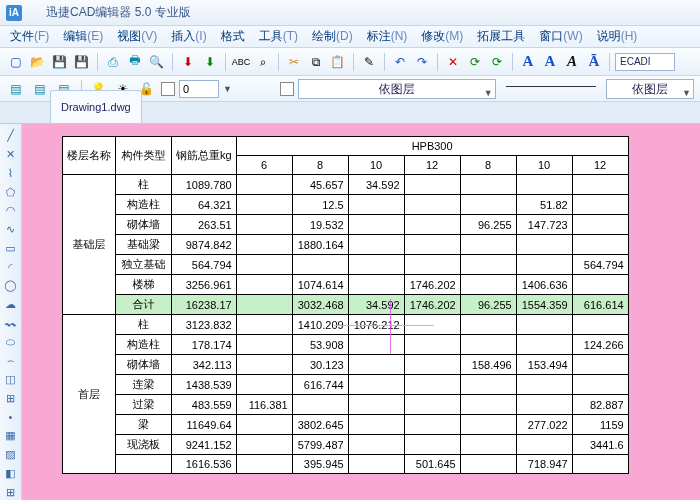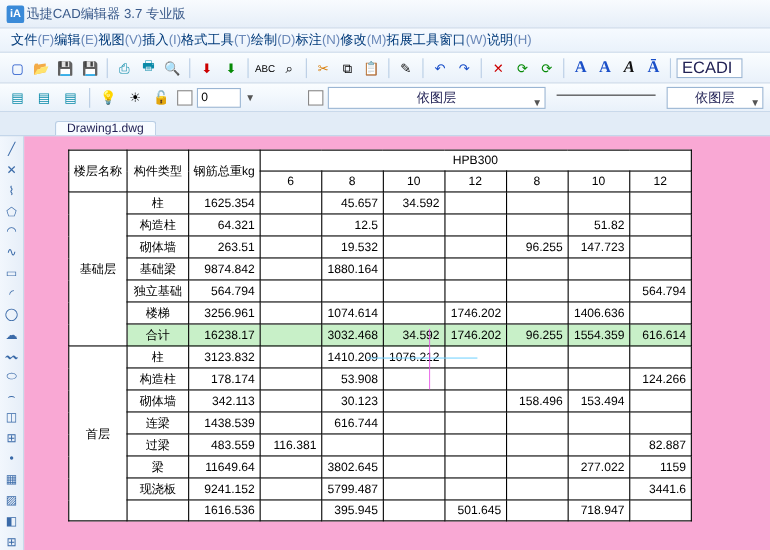--- a/index.html
+++ b/index.html
@@ -1,57 +1,57 @@
 <!DOCTYPE html>
 <html><head>
 <meta charset="utf-8">
 <style>
 *{box-sizing:border-box;margin:0;padding:0;font-family:"Microsoft YaHei","SimSun",Arial,sans-serif}
 body{width:700px;height:500px;overflow:hidden;background:#f0f0f0;font-size:12px}
 .titlebar{height:26px;background:linear-gradient(#f8fbfe,#e6eef8);display:flex;align-items:center;padding:0 6px;color:#3a5a8a;font-size:12px;border-bottom:1px solid #c5d6ea}
-.appicon{width:16px;height:16px;background:#3a8ad8;color:#fff;font-size:10px;display:flex;align-items:center;justify-content:center;border-radius:2px;margin-right:2px;font-weight:bold}
-.menubar{height:22px;background:linear-gradient(#f6faff,#eaf2fb);display:flex;align-items:center;padding:0 10px;color:#003a7a;border-bottom:1px solid #c5d6ea;}
+.appicon{width:16px;height:16px;background:#3a8ad8;color:#fff;font-size:10px;display:flex;align-items:center;justify-content:center;border-radius:2px;margin-right:24px;font-weight:bold}
+.menubar{height:22px;background:linear-gradient(#f6faff,#eaf2fb);display:flex;align-items:center;padding:0 10px;color:#003a7a;border-bottom:1px solid #c5d6ea;gap:14px}
 .menubar span{cursor:default}
 .mk{color:#6a88b8}
 .toolbar{height:28px;background:linear-gradient(#fafdff,#e9f1fa);display:flex;align-items:center;padding:0 6px;border-bottom:1px solid #c5d6ea;gap:2px}
 .tbtn{width:20px;height:20px;display:flex;align-items:center;justify-content:center;border-radius:2px;font-size:12px}
 .sep{width:1px;height:18px;background:#b8cde4;margin:0 3px}
 .toolbar2{height:26px;background:linear-gradient(#fafdff,#e9f1fa);display:flex;align-items:center;padding:0 6px;border-bottom:1px solid #c5d6ea;gap:4px}
 .layercombo{display:flex;align-items:center;gap:4px;flex:1}
 .colorswatch{width:14px;height:14px;background:#fff;border:1px solid #888}
 .layersel{flex:1;height:20px;border:1px solid #9ab5d3;background:#fff;display:flex;align-items:flex-end;justify-content:center;font-size:12px;color:#225;position:relative}
 .layersel .dd{position:absolute;right:2px;font-size:9px;color:#555}
 .linesample{width:90px;height:6px;border-top:1px solid #333;margin:0 6px}
 .tabbar{height:22px;background:#e2ecf7;display:flex;align-items:flex-end;padding:0 50px;border-bottom:1px solid #b8cde4}
-.tab{padding:0 10px;font-size:11px;background:#f7fbff;border:1px solid #b8cde4;border-bottom:none;margin-right:2px;border-radius:3px 3px 0 0;color:#225}
+.tab{padding:10px 10px;font-size:11px;background:#f7fbff;border:1px solid #b8cde4;border-bottom:none;margin-right:2px;border-radius:3px 3px 0 0;color:#225}
 .tab.active{background:#fff}
 .workarea{position:absolute;top:124px;left:0;right:0;bottom:0;display:flex}
 .lefttools{width:22px;background:linear-gradient(90deg,#f2f7fd,#e6eef8);border-right:1px solid #c5d6ea;display:flex;flex-direction:column;align-items:center;padding-top:4px;gap:3px}
 .ltbtn{width:18px;height:18px;display:flex;align-items:center;justify-content:center;font-size:11px;color:#3a6aa8}
 .canvas{flex:1;background:#f9a8d4;position:relative;overflow:hidden}
 .sheet{position:absolute;top:12px;left:40px;background:#fff;color:#000}
 table.data{border-collapse:collapse;font-size:11px;font-family:"SimSun",monospace}
 table.data th,table.data td{border:1px solid #000;padding:2px 4px;text-align:right;height:19px;white-space:nowrap}
 table.data th{font-weight:normal;text-align:center}
 .rh{text-align:center!important;writing-mode:horizontal-tb}
 .lh{text-align:center!important}
 tr.sumrow td,tr.sumrow th{background:#c8f0c8}
 .hl{position:absolute;background:#e653e6;opacity:.8}
 .hlc{position:absolute;background:#6ad0ff;opacity:.9}
 .abtn{font-weight:bold;font-family:serif;font-size:15px}
 .blue{color:#1a4fc8}.green{color:#068a06}.red{color:#c00}.orange{color:#d87a00}.purple{color:#7a2fd4}.cyan{color:#0a8aa8}.black{color:#111}
 .numbox{width:40px;height:18px;border:1px solid #9ab5d3;background:#fff;display:flex;align-items:center;padding:0 3px;font-size:11px}
-.typebox{width:60px;height:18px;border:1px solid #9ab5d3;background:#fff;font-size:15px;display:flex;align-items:center;padding:0 4px;color:#225}
+.typebox{width:60px;height:18px;border:1px solid #9ab5d3;background:#fff;font-size:10px;display:flex;align-items:center;padding:0 4px;color:#225}
 </style>
 </head>
 <body>
 
 <div class="titlebar">
   <div class="appicon">iA</div>
-  <span>迅捷CAD编辑器 3.7 专业版</span>
+  <span>迅捷CAD编辑器 5.0 专业版</span>
 </div>
 
 <div class="menubar" id="menubar">
     <span>文件<span class="mk">(F)</span></span>
     <span>编辑<span class="mk">(E)</span></span>
     <span>视图<span class="mk">(V)</span></span>
     <span>插入<span class="mk">(I)</span></span>
     <span>格式</span>
     <span>工具<span class="mk">(T)</span></span>
     <span>绘制<span class="mk">(D)</span></span>
@@ -169,21 +169,21 @@
               <th style="width:56px">8</th>
               <th style="width:56px">10</th>
               <th style="width:56px">12</th>
               <th style="width:56px">8</th>
               <th style="width:56px">10</th>
               <th style="width:56px">12</th>
             </tr>
             <tr>
               <th rowspan="7" class="lh">基础层</th>
               <td class="lh">柱</td>
-              <td>1625.354</td>
+              <td>1089.780</td>
               <td></td>
               <td>45.657</td>
               <td>34.592</td>
               <td></td>
               <td></td>
               <td></td>
               <td></td>
             </tr>
             <tr>
               <td class="lh">构造柱</td>

